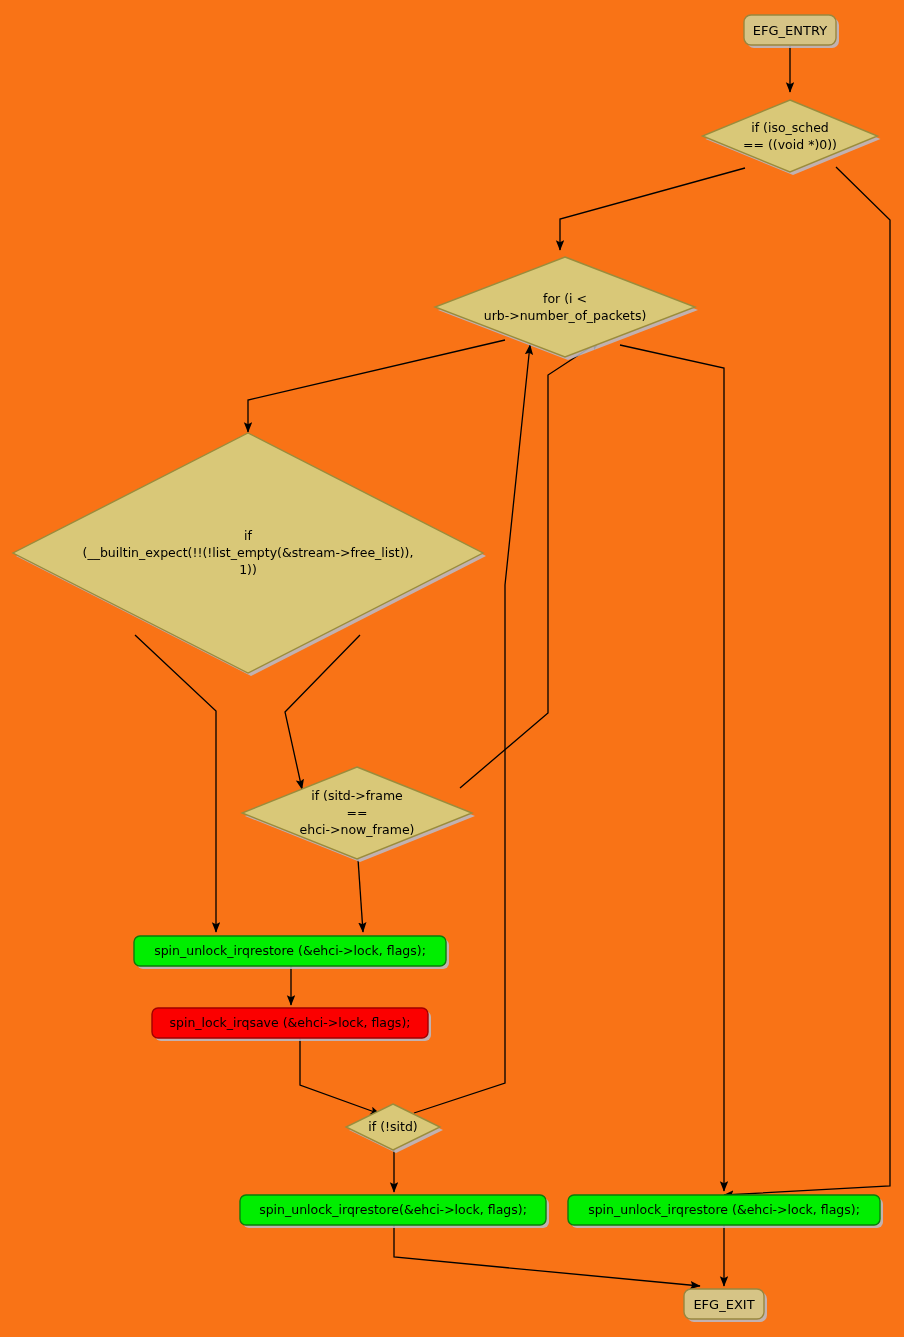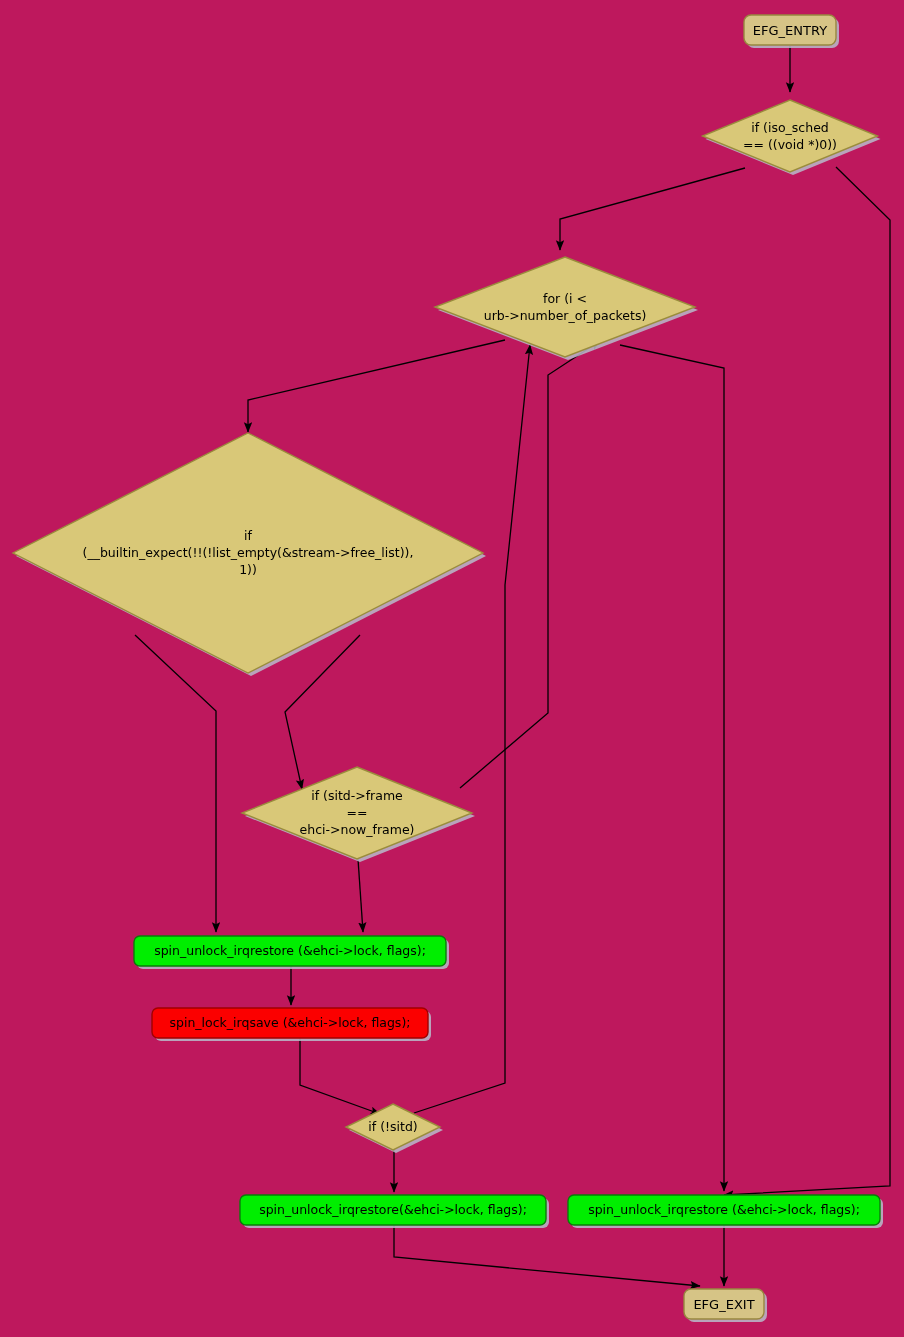--- a/index.html
+++ b/index.html
@@ -1,16 +1,16 @@
 <!DOCTYPE html>
 <html><head>
 <meta charset="utf-8">
 <style>
   html,body{margin:0;padding:0;background:#ffffff;}
-  #root{position:relative;width:904px;height:1337px;overflow:hidden;background:#be185d;
+  #root{position:relative;width:904px;height:1337px;overflow:hidden;background:#f97316;
         font-family:"DejaVu Sans","Liberation Sans",sans-serif;}
   svg{position:absolute;top:0;left:0;width:904px;height:1337px;}
   .nodetext{font-family:"DejaVu Sans","Liberation Sans",sans-serif;text-anchor:middle;fill:#000;}
 </style>
 </head>
 <body>
 
 <div id="root">
   <svg id="cfg" viewBox="0 0 904 1337" xmlns="http://www.w3.org/2000/svg">
     <defs>

